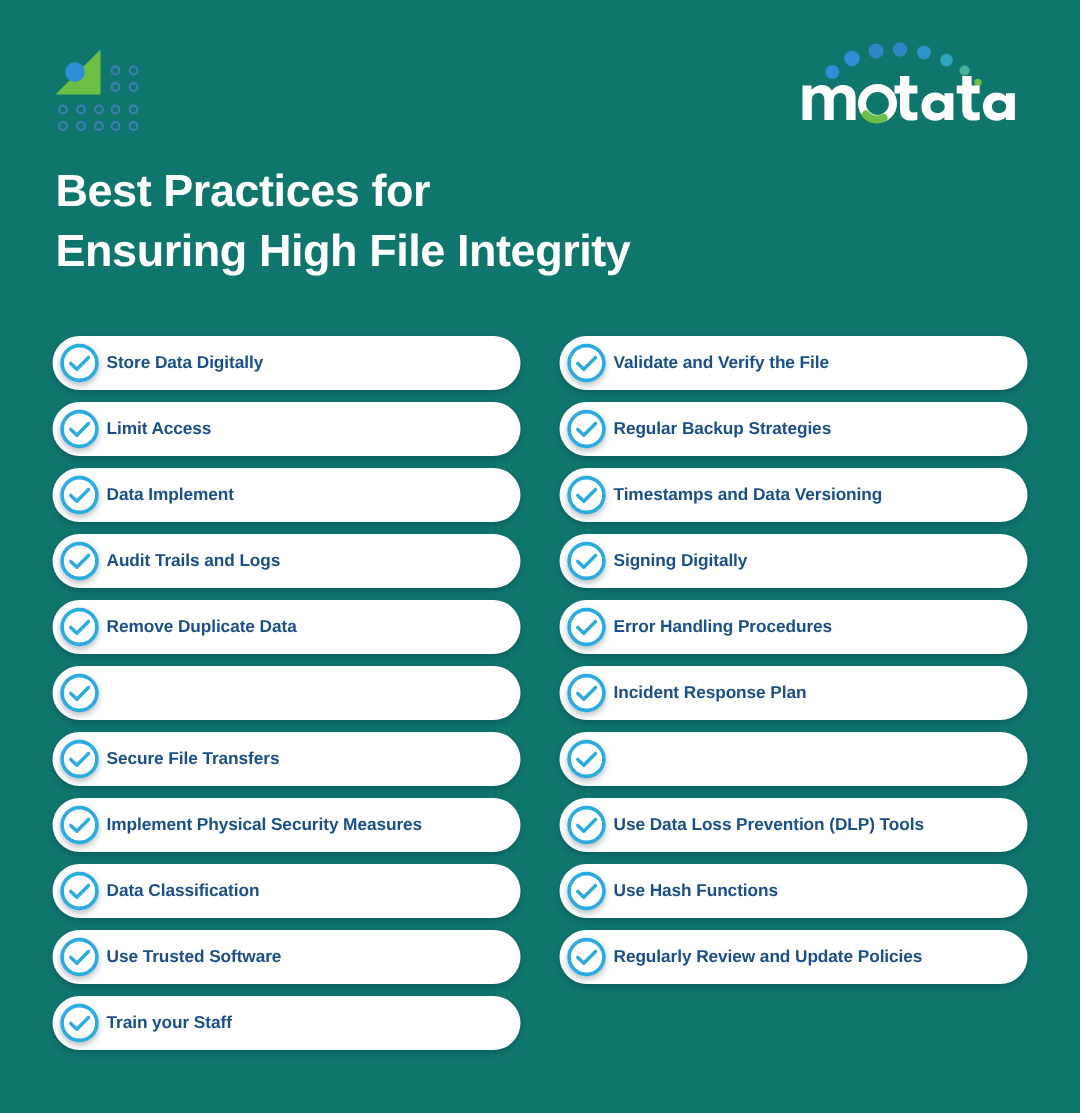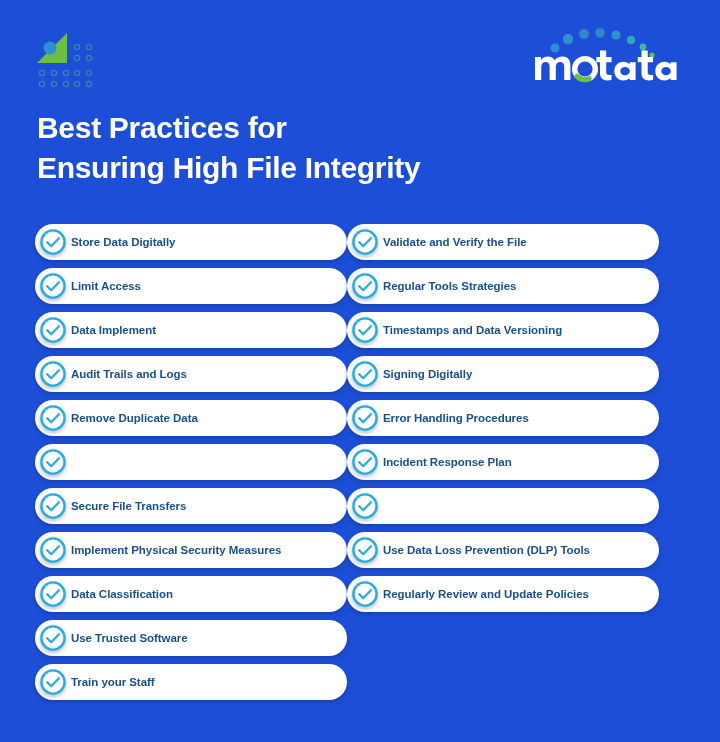--- a/index.html
+++ b/index.html
@@ -12,21 +12,21 @@
     background: #17548A;
     font-family: "Liberation Sans", sans-serif;
     overflow: hidden;
     position: relative;
   }
 
   .page {
     position: relative;
     width: 720px;
     height: 742px;
-    background: #1d4ed8;
+    background: #0f766e;
     box-sizing: border-box;
   }
 
   
   .header {
     position: absolute;
     top: 0;
     left: 0;
     width: 720px;
     height: 104px;
@@ -67,20 +67,21 @@
     white-space: nowrap;
   }
 
   
   .lists {
     position: absolute;
     left: 0;
     top: 224px;
     width: 640px;
     display: flex;
+    gap: 26px;
     padding-left: 35px;
     padding-right: 35px;
     box-sizing: border-box;
   }
   .column {
     display: flex;
     flex-direction: column;
     gap: 8px;
     width: 312px;
     flex: 0 0 312px;
@@ -331,21 +332,21 @@
     <span class="pill-label">Validate and Verify the File</span>
   </div>
 
   <div class="pill">
     <span class="check-icon">
       <svg width="30" height="30" viewBox="0 0 30 30" xmlns="http://www.w3.org/2000/svg">
         <circle cx="15" cy="15" r="11.6" fill="#FFFFFF" stroke="#2BABDF" stroke-width="2.4"></circle>
         <path d="M9.2 15.3 L13.2 19.2 L21 11.3" fill="none" stroke="#2BABDF" stroke-width="2.3" stroke-linecap="round" stroke-linejoin="round"></path>
       </svg>
     </span>
-    <span class="pill-label">Regular Tools Strategies</span>
+    <span class="pill-label">Regular Backup Strategies</span>
   </div>
 
   <div class="pill">
     <span class="check-icon">
       <svg width="30" height="30" viewBox="0 0 30 30" xmlns="http://www.w3.org/2000/svg">
         <circle cx="15" cy="15" r="11.6" fill="#FFFFFF" stroke="#2BABDF" stroke-width="2.4"></circle>
         <path d="M9.2 15.3 L13.2 19.2 L21 11.3" fill="none" stroke="#2BABDF" stroke-width="2.3" stroke-linecap="round" stroke-linejoin="round"></path>
       </svg>
     </span>
     <span class="pill-label">Timestamps and Data Versioning</span>
@@ -393,20 +394,29 @@
   <div class="pill">
     <span class="check-icon">
       <svg width="30" height="30" viewBox="0 0 30 30" xmlns="http://www.w3.org/2000/svg">
         <circle cx="15" cy="15" r="11.6" fill="#FFFFFF" stroke="#2BABDF" stroke-width="2.4"></circle>
         <path d="M9.2 15.3 L13.2 19.2 L21 11.3" fill="none" stroke="#2BABDF" stroke-width="2.3" stroke-linecap="round" stroke-linejoin="round"></path>
       </svg>
     </span>
     <span class="pill-label">Use Data Loss Prevention (DLP) Tools</span>
   </div>
 
+  <div class="pill">
+    <span class="check-icon">
+      <svg width="30" height="30" viewBox="0 0 30 30" xmlns="http://www.w3.org/2000/svg">
+        <circle cx="15" cy="15" r="11.6" fill="#FFFFFF" stroke="#2BABDF" stroke-width="2.4"></circle>
+        <path d="M9.2 15.3 L13.2 19.2 L21 11.3" fill="none" stroke="#2BABDF" stroke-width="2.3" stroke-linecap="round" stroke-linejoin="round"></path>
+      </svg>
+    </span>
+    <span class="pill-label">Use Hash Functions</span>
+  </div>
 
   <div class="pill">
     <span class="check-icon">
       <svg width="30" height="30" viewBox="0 0 30 30" xmlns="http://www.w3.org/2000/svg">
         <circle cx="15" cy="15" r="11.6" fill="#FFFFFF" stroke="#2BABDF" stroke-width="2.4"></circle>
         <path d="M9.2 15.3 L13.2 19.2 L21 11.3" fill="none" stroke="#2BABDF" stroke-width="2.3" stroke-linecap="round" stroke-linejoin="round"></path>
       </svg>
     </span>
     <span class="pill-label">Regularly Review and Update Policies</span>
   </div>

